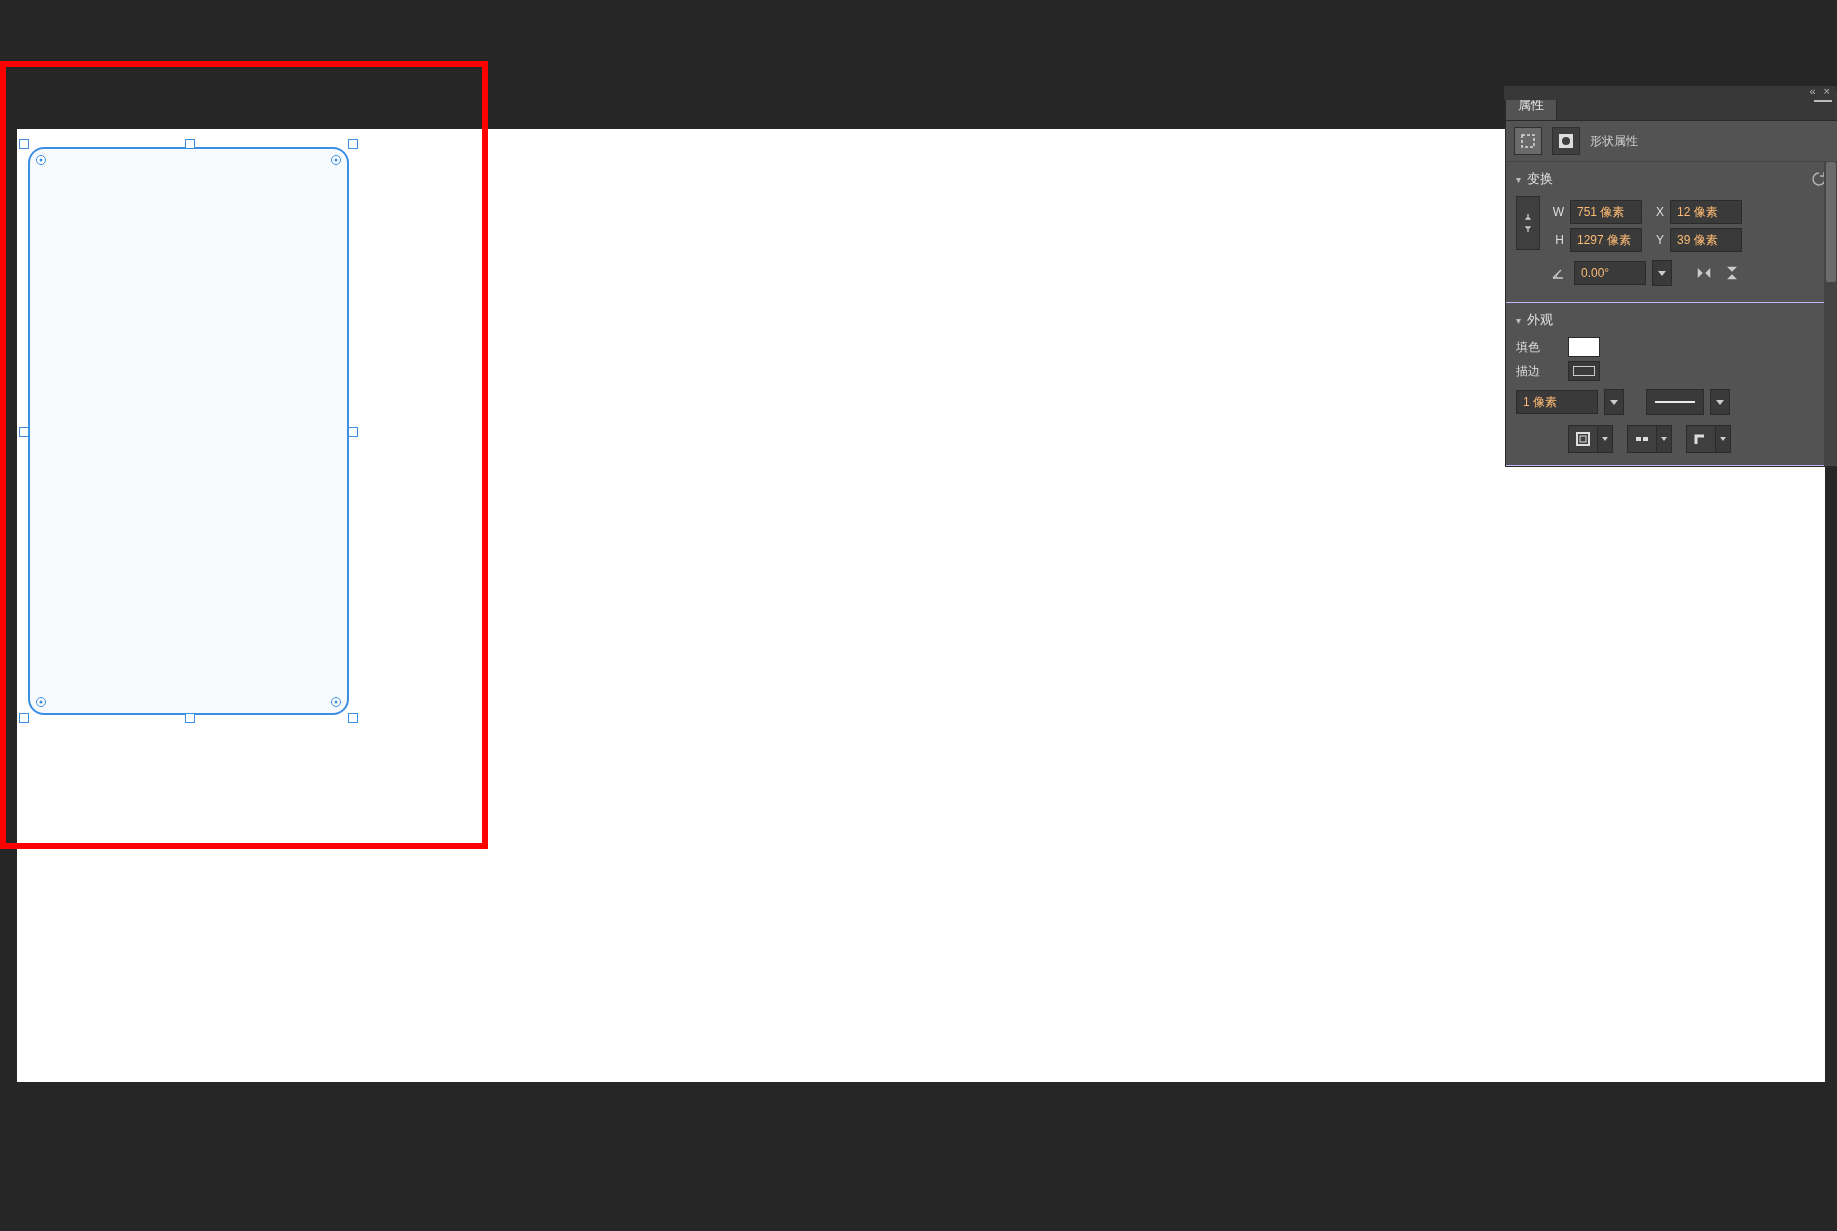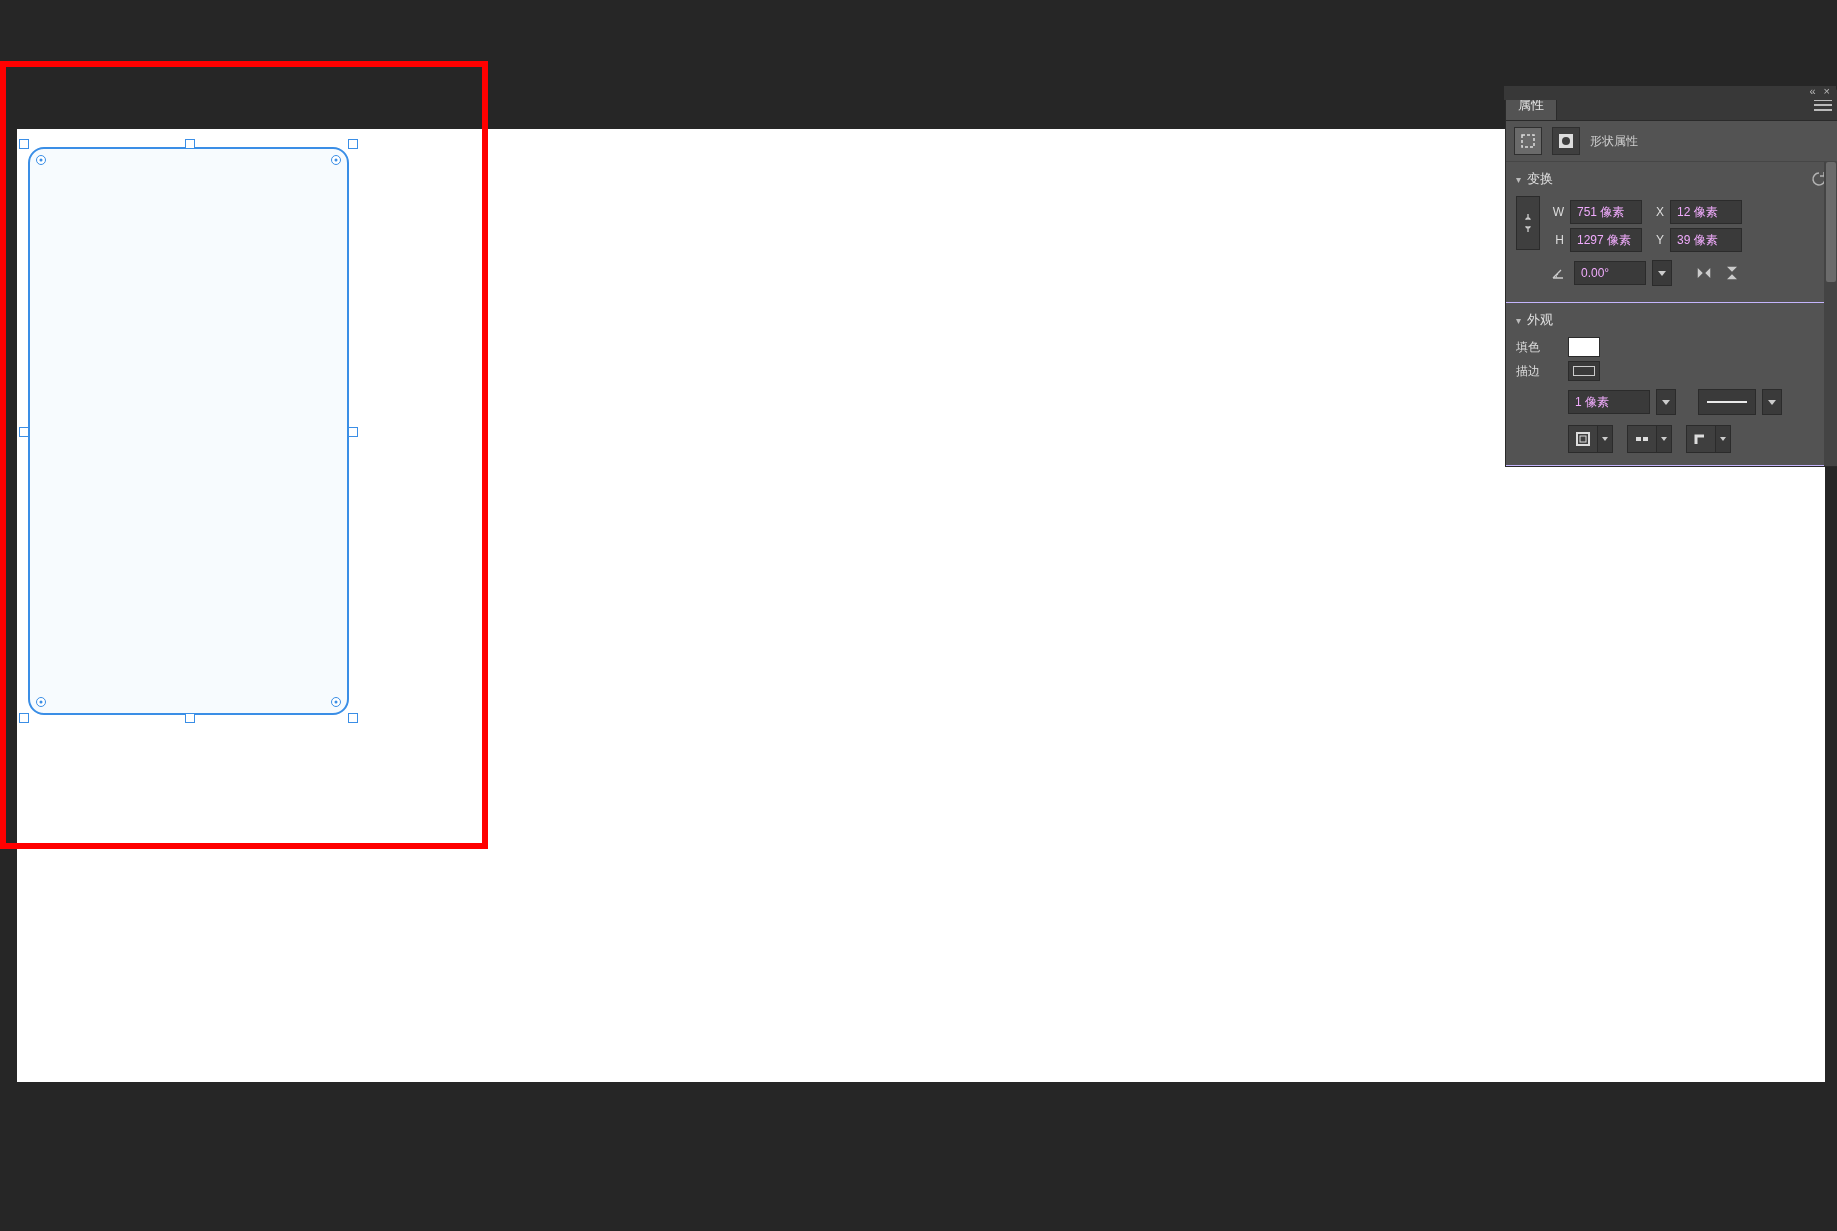--- a/index.html
+++ b/index.html
@@ -12,35 +12,35 @@
   .sel-shape{position:absolute;left:28px;top:147px;width:321px;height:568px;border:2px solid #3a8ee6;background:rgba(200,225,250,.15);border-radius:16px;box-sizing:border-box}
   .sel-corner-dot{position:absolute;width:8px;height:8px;border:1.5px solid #3a8ee6;border-radius:50%;background:#fff}
   .sel-corner-dot::after{content:"";position:absolute;left:50%;top:50%;width:3px;height:3px;background:#3a8ee6;border-radius:50%;transform:translate(-50%,-50%)}
   .bb{position:absolute;left:23px;top:143px;width:331px;height:576px;pointer-events:none}
   .bb .h{position:absolute;width:8px;height:8px;background:#fff;border:1px solid #3a8ee6}
   
   .panel-wrap{position:absolute;left:1505px;top:89px;width:332px;background:#535353;border:1px solid #2a2a2a}
   .panel-ctrl{position:absolute;right:2px;top:-4px;width:332px;height:14px;display:flex;justify-content:flex-end;gap:8px;padding-right:6px;box-sizing:border-box;background:#383838}
   .panel-ctrl span{font-size:11px;color:#bbb;cursor:pointer;line-height:10px}
   .panel{width:332px;background:#535353}
-  .tabrow{display:flex;align-items:center;height:30px;background:#383838;border-bottom:1px solid #2a2a2a}
+  .tabrow{display:flex;height:30px;background:#383838;border-bottom:1px solid #2a2a2a}
   .tab{padding:0 12px;height:100%;display:flex;align-items:center;background:#535353;border-right:1px solid #2a2a2a;font-size:13px;color:#e6e6e6}
   .tab-menu{margin-left:auto;margin-right:6px;width:18px;height:12px;cursor:pointer;display:flex;flex-direction:column;justify-content:space-between}
   .tab-menu span{height:2px;background:#bbb;display:block}
   .subhead{display:flex;align-items:center;gap:10px;height:40px;padding:0 8px;border-bottom:1px solid #464646}
   .icon-btn{width:26px;height:26px;display:flex;align-items:center;justify-content:center;background:#3f3f3f;border:1px solid #2f2f2f;cursor:pointer}
   .icon-btn.active{background:#6a6a6a}
   .icon-btn svg{width:16px;height:16px}
   .section{border-bottom:1px solid #c4b5fd;padding:8px 10px 12px 10px}
   .sec-title{display:flex;align-items:center;justify-content:space-between;font-size:13px;color:#e0e0e0;margin-bottom:8px}
   .sec-title .chev{margin-right:6px;font-size:10px;color:#bbb}
   .reset{width:18px;height:18px;cursor:pointer;opacity:.8}
   .row{display:flex;align-items:center;gap:6px;margin:4px 0}
   .lbl{width:16px;text-align:right;color:#ddd;font-size:12px}
-  .field{height:24px;background:#3a3a3a;border:1px solid #2b2b2b;color:#f0abfc;font-size:12px;padding:0 6px;box-sizing:border-box}
+  .field{height:24px;background:#3a3a3a;border:1px solid #2b2b2b;color:#fdba74;font-size:12px;padding:0 6px;box-sizing:border-box}
   .field.w70{width:72px}
   .field.w56{width:72px}
   .link-wh{width:22px;height:52px;display:flex;align-items:center;justify-content:center;background:#3f3f3f;border:1px solid #2b2b2b;cursor:pointer}
   .dd{width:18px;height:24px;background:#3a3a3a;border:1px solid #2b2b2b;display:flex;align-items:center;justify-content:center;cursor:pointer}
   .dd::after{content:"";border-left:4px solid transparent;border-right:4px solid transparent;border-top:5px solid #ccc}
   .flip-group{margin-left:auto;display:flex;gap:8px}
   .flip{width:20px;height:20px;cursor:pointer;display:flex;align-items:center;justify-content:center}
   .swatch{width:30px;height:18px;border:1px solid #2b2b2b;cursor:pointer}
   .swatch.white{background:#fff}
   .swatch.strokebox{background:#3a3a3a;display:flex;align-items:center;justify-content:center}
@@ -182,21 +182,21 @@
         </div>
 
         <div class="row">
           <span class="ap-lbl">填色</span>
           <div class="swatch white"></div>
         </div>
         <div class="row">
           <span class="ap-lbl">描边</span>
           <div class="swatch strokebox"></div>
         </div>
-        <div class="row" style="margin-left:52px;margin-top:8px">
+        <div class="row" style="margin-top:8px">
           <input class="field" style="width: 82px;" value="1 像素">
           <div class="dd"></div>
           <div style="width:10px"></div>
           <div class="stroke-sample"></div>
           <div class="dd"></div>
         </div>
 
         <div class="mini-row">
           <div class="mini-pair">
             <div class="mini">

